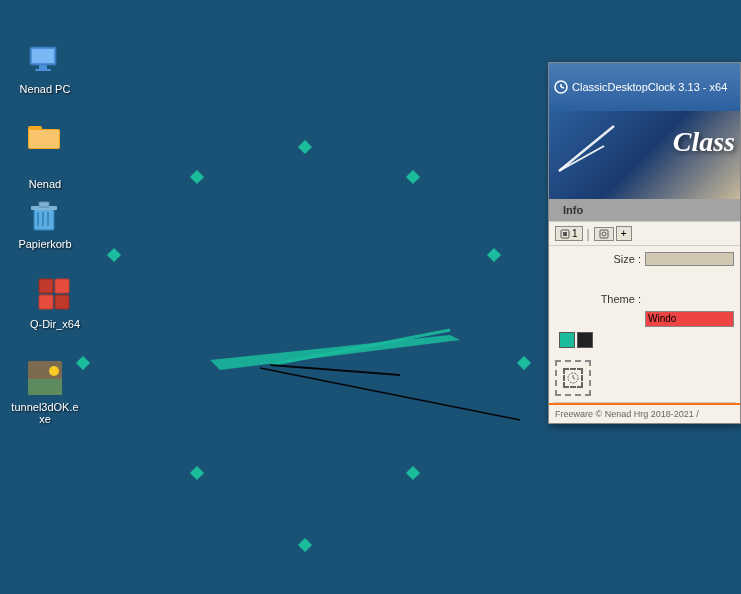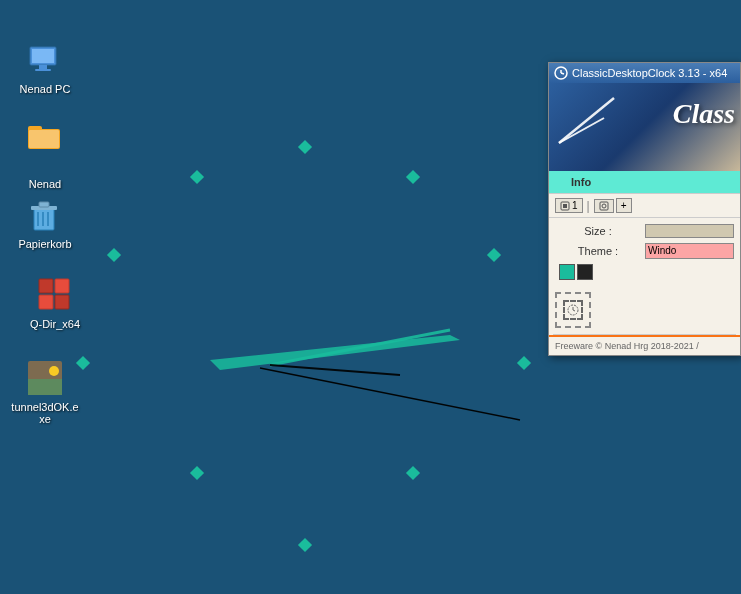--- a/index.html
+++ b/index.html
@@ -63,21 +63,21 @@
       width: 193px;
       background: #f0ece0;
       border: 1px solid #888;
       box-shadow: 2px 2px 8px rgba(0,0,0,0.5);
       font-size: 11px;
     }
     .window-titlebar {
       background: linear-gradient(to bottom, #4a7db5, #2c5f9e);
       color: white;
       font-size: 11px;
-      padding: 3px 5px;
+      padding: 17px 5px;
       display: flex;
       align-items: center;
       gap: 4px;
       white-space: nowrap;
       overflow: hidden;
     }
     .title-icon {
       width: 14px;
       height: 14px;
       flex-shrink: 0;
@@ -98,22 +98,22 @@
       top: 15px;
       font-size: 28px;
       font-weight: bold;
       font-style: italic;
       color: white;
       text-shadow: 2px 2px 4px rgba(0,0,0,0.5);
       font-family: Georgia, serif;
     }
     
     .info-section {
-      padding: 5px 22px;
-      background: #5eead4;
+      padding: 5px 14px;
+      background: #a3a3a3;
       border-bottom: 1px solid #ccc;
     }
     .info-label {
       font-size: 11px;
       color: #333;
       font-weight: bold;
     }
     
     .tab-bar {
       display: flex;
@@ -142,40 +142,41 @@
     .controls-area {
       padding: 6px 6px;
       background: #f5f1e8;
     }
     .control-row {
       display: flex;
       align-items: center;
       margin-bottom: 5px;
     }
     .control-label {
-      text-align: center;
+      text-align: right;
       width: 90px;
       font-size: 11px;
       color: #333;
       padding-right: 4px;
       flex-shrink: 0;
     }
     .control-input {
       flex: 1;
       height: 14px;
       background: #d0c8b0;
       border: 1px solid #888;
     }
     .control-select {
       flex: 1;
       font-size: 10px;
-      background: #fca5a5;
+      background: #ef4444;
       border: 1px solid #888;
       height: 16px;
       overflow: hidden;
+      margin-top: 40px;
     }
     
     .color-swatches {
       display: flex;
       gap: 2px;
       margin-left: 4px;
       margin-top: 4px;
     }
     .swatch {
       width: 16px;

